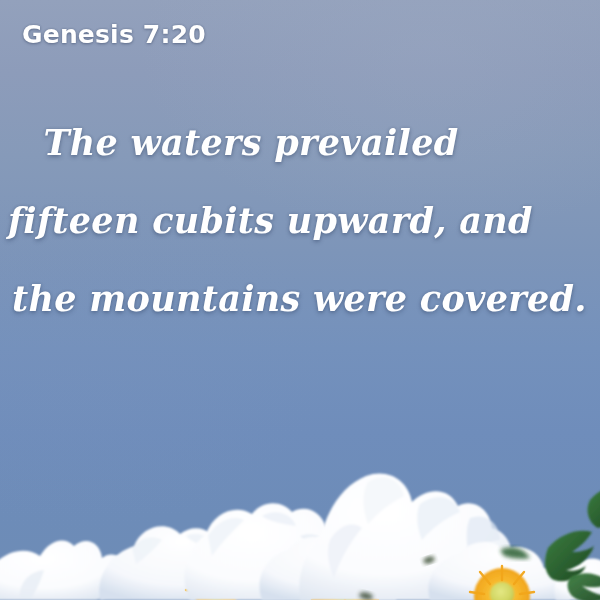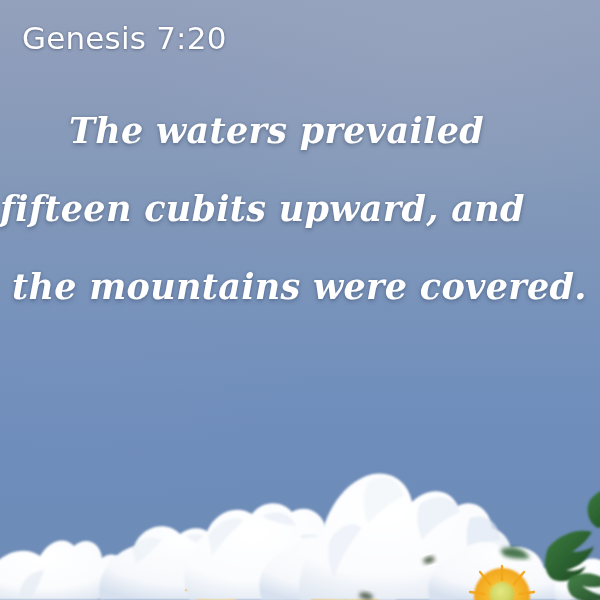--- a/index.html
+++ b/index.html
@@ -40,48 +40,48 @@
       radial-gradient(ellipse 60% 40% at 12% 60%, rgba(120,145,188,0.25), rgba(120,145,188,0) 72%);
     pointer-events: none;
   }
 
   
   #title {
     position: absolute;
     left: 22px;
     top: 20px;
     font-family: "DejaVu Sans", sans-serif;
-    font-size: 31px;
-    font-weight: normal;
+    font-size: 25px;
+    font-weight: bold;
     color: #ffffff;
     letter-spacing: 0.2px;
     text-shadow: 0 1px 3px rgba(40,55,85,0.42), 0 0 2px rgba(40,55,85,0.25);
     white-space: nowrap;
   }
 
   #verse {
     position: absolute;
     left: 0;
-    top: 92px;
+    top: 104px;
     width: 484px;
-    text-align: right;
+    text-align: center;
   }
   .verse-line {
     font-family: "DejaVu Serif", "Liberation Serif", serif;
     font-size: 35px;
     font-weight: bold;
     font-style: italic;
     color: #ffffff;
     line-height: 78px;
     letter-spacing: 0.3px;
     text-shadow: 0 2px 4px rgba(45,62,95,0.40), 0 0 3px rgba(45,62,95,0.22);
     white-space: nowrap;
   }
   .verse-line.l1 { padding-left: 18px; }
-  .verse-line.l2 { padding-left: 0px; }
+  .verse-line.l2 { padding-left: 8px; }
   .verse-line.l3 { padding-left: 12px; }
 
   
   #flowers {
     position: absolute;
     left: 0;
     bottom: 0;
     width: 600px;
     height: 200px;
   }

